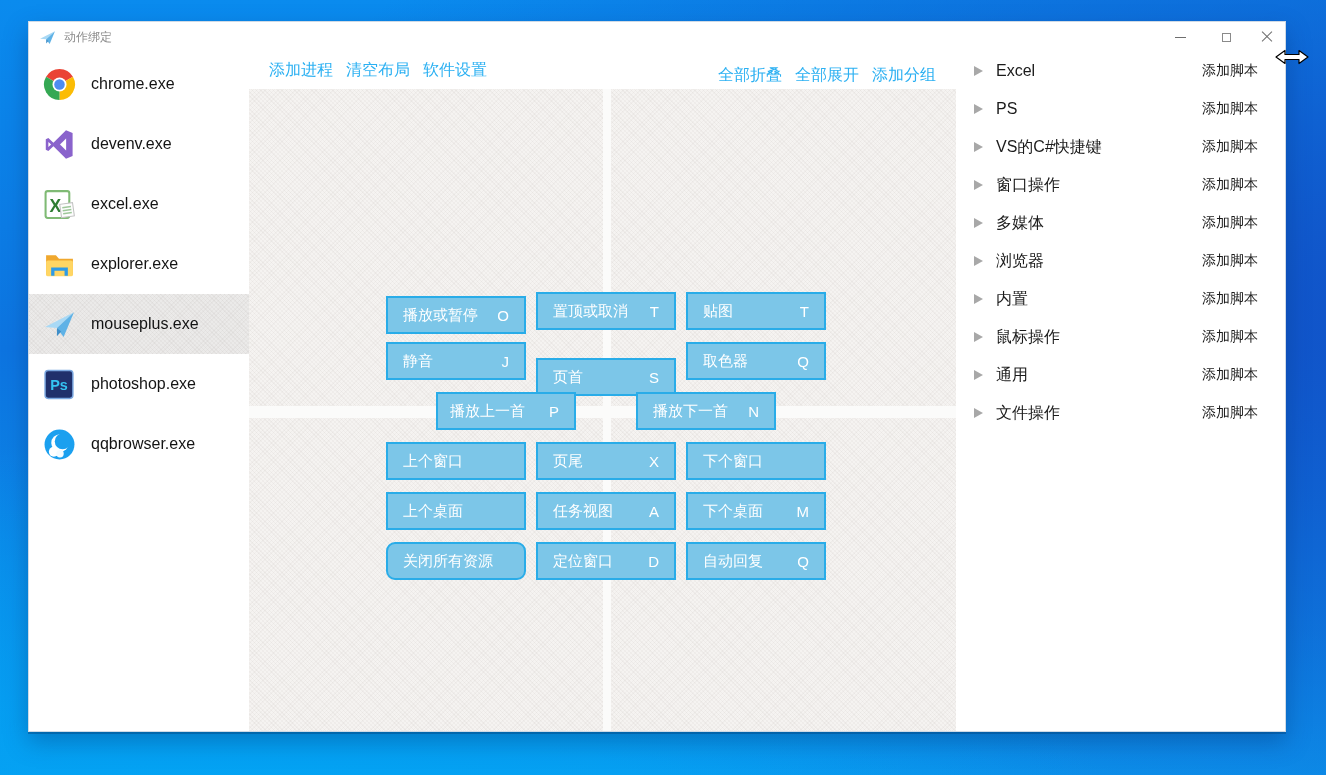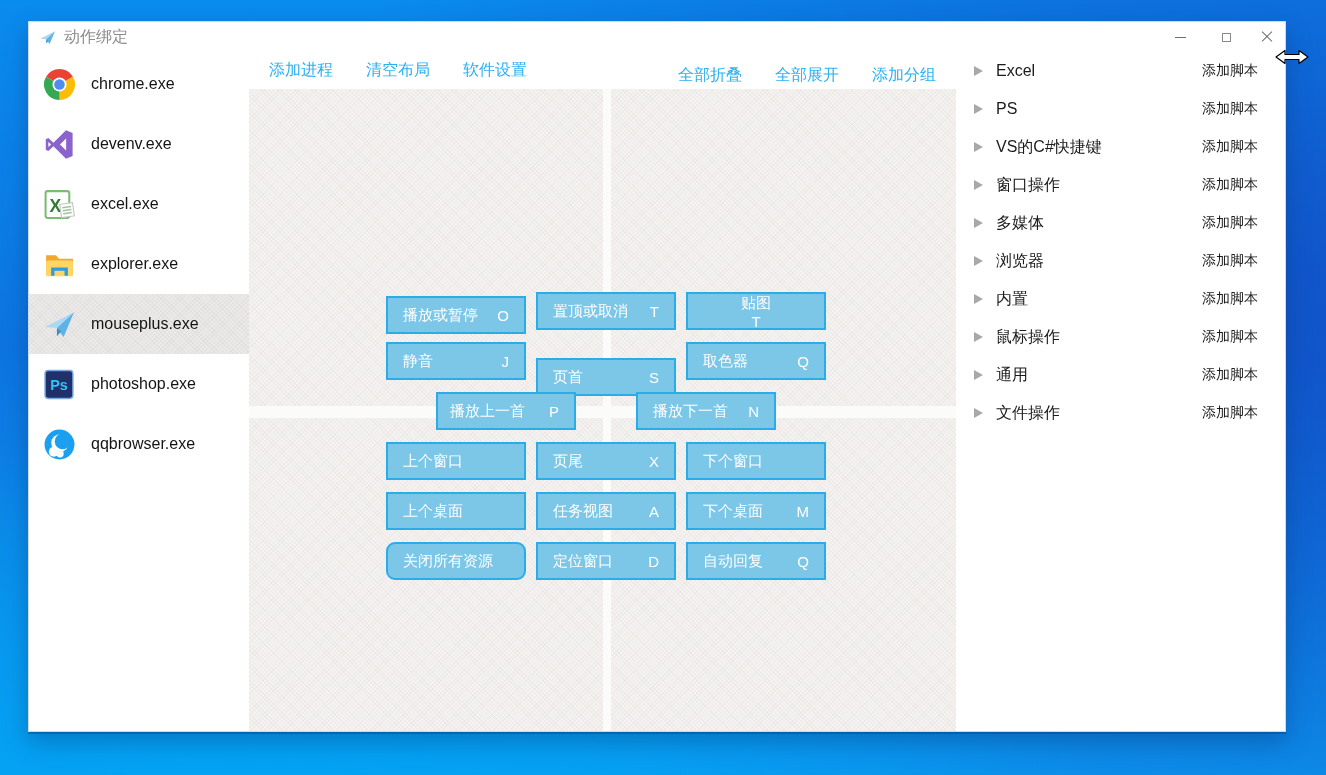--- a/index.html
+++ b/index.html
@@ -15,21 +15,21 @@
 
   
   .window { position:absolute; left:28px; top:21px; width:1258px; height:711px;
     background:#fff; box-shadow:0 2px 0 rgba(0,70,130,.45), 0 10px 22px rgba(0,50,110,.35);
     border:1px solid rgba(120,150,180,.35); }
 
   
   .titlebar { position:absolute; left:0; top:0; right:0; height:30px;
     display:flex; align-items:center; background:#fff; }
   .titlebar-icon { margin-left:10px; width:17px; height:17px; display:inline-flex; }
-  .title-text { margin-left:8px; font-size:16px; color:#8c8c8c; }
+  .title-text { margin-left:8px; font-size:12px; color:#8c8c8c; }
   .controls { margin-left:auto; display:flex; height:30px; }
   .ctrl-btn { width:46px; height:30px; display:flex; align-items:center; justify-content:center; }
   .ctrl-btn.close { width:36px; }
   .glyph-min { width:11px; height:1px; background:#6e6e6e; }
   .glyph-max { width:9px; height:9px; border:1px solid #8a8a8a; }
   .glyph-close { position:relative; width:12px; height:12px; }
   .glyph-close::before, .glyph-close::after { content:""; position:absolute; left:-1px; top:5px;
     width:14px; height:1px; background:#6e6e6e; }
   .glyph-close::before { transform:rotate(45deg); }
   .glyph-close::after  { transform:rotate(-45deg); }
@@ -42,21 +42,21 @@
     background-image:
       repeating-linear-gradient(45deg, rgba(140,130,125,.07) 0 1px, transparent 1px 3px),
       repeating-linear-gradient(135deg, rgba(140,130,125,.06) 0 1px, transparent 1px 3px); }
   .side-icon { width:33px; height:33px; display:inline-flex; flex:none; }
   .side-icon svg { width:100%; height:100%; }
   .side-label { margin-left:15px; font-size:16px; color:#141414; }
 
   
   .center { position:absolute; left:220px; top:30px; bottom:0; width:714px; background:#fff; }
   .toolbar { height:37px; display:flex; align-items:center; padding:0 27px 0 20px; }
-  .tb-left, .tb-right { display:flex; gap:33px; }
+  .tb-left, .tb-right { display:flex; gap:13px; }
   .tb-right { margin-left:auto;margin-top:10px; }
   .tb-link { font-size:16px; color:#2bb0f2; cursor:pointer; text-decoration:none; }
 
   .canvas { position:absolute; left:0; right:7px; top:37px; bottom:0;
     display:grid; grid-template-columns:354px 1fr; grid-template-rows:317px 1fr;
     column-gap:8px; row-gap:12px; background:#fbfbfa; }
   .quad { background-color:#f5f3f1;
     background-image:
       repeating-linear-gradient(45deg, rgba(150,138,132,.07) 0 1px, transparent 1px 3px),
       repeating-linear-gradient(135deg, rgba(150,138,132,.06) 0 1px, transparent 1px 3px); }
@@ -219,21 +219,21 @@
       <div class="buttons-layer">
 
       <div class="bind-btn" style="left: 137px; top: 244px;">
           <span class="bind-label">播放或暂停</span>
           <span class="bind-key">O</span>
         </div>
           <div class="bind-btn" style="left: 287px; top: 240px;">
           <span class="bind-label">置顶或取消</span>
           <span class="bind-key">T</span>
         </div>
-          <div class="bind-btn" style="left: 437px; top: 240px; flex-direction: column;">
+          <div class="bind-btn" style="left: 437px; top: 240px;">
           <span class="bind-label">贴图</span>
           <span class="bind-key">T</span>
         </div>
           <div class="bind-btn" style="left: 137px; top: 290px;">
           <span class="bind-label">静音</span>
           <span class="bind-key">J</span>
         </div>
           <div class="bind-btn" style="left: 287px; top: 306px;">
           <span class="bind-label">页首</span>
           <span class="bind-key">S</span>

